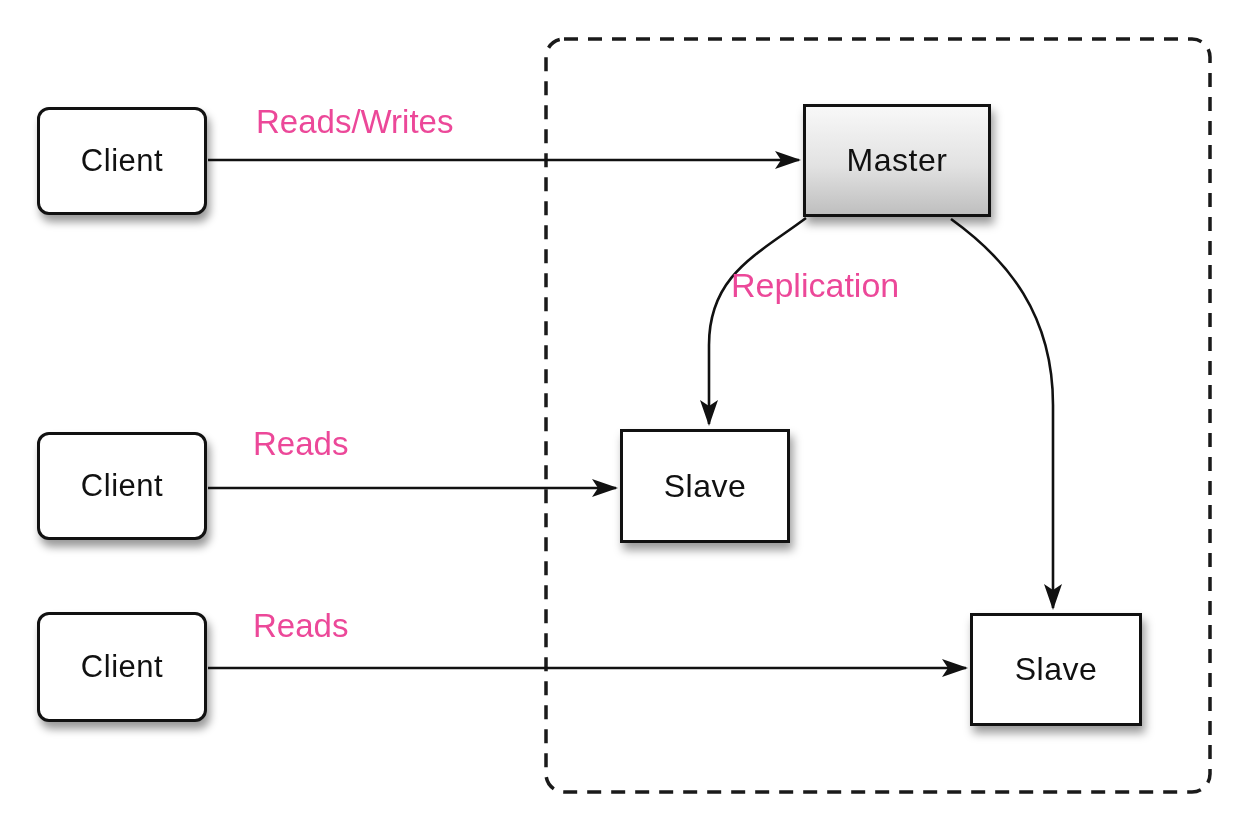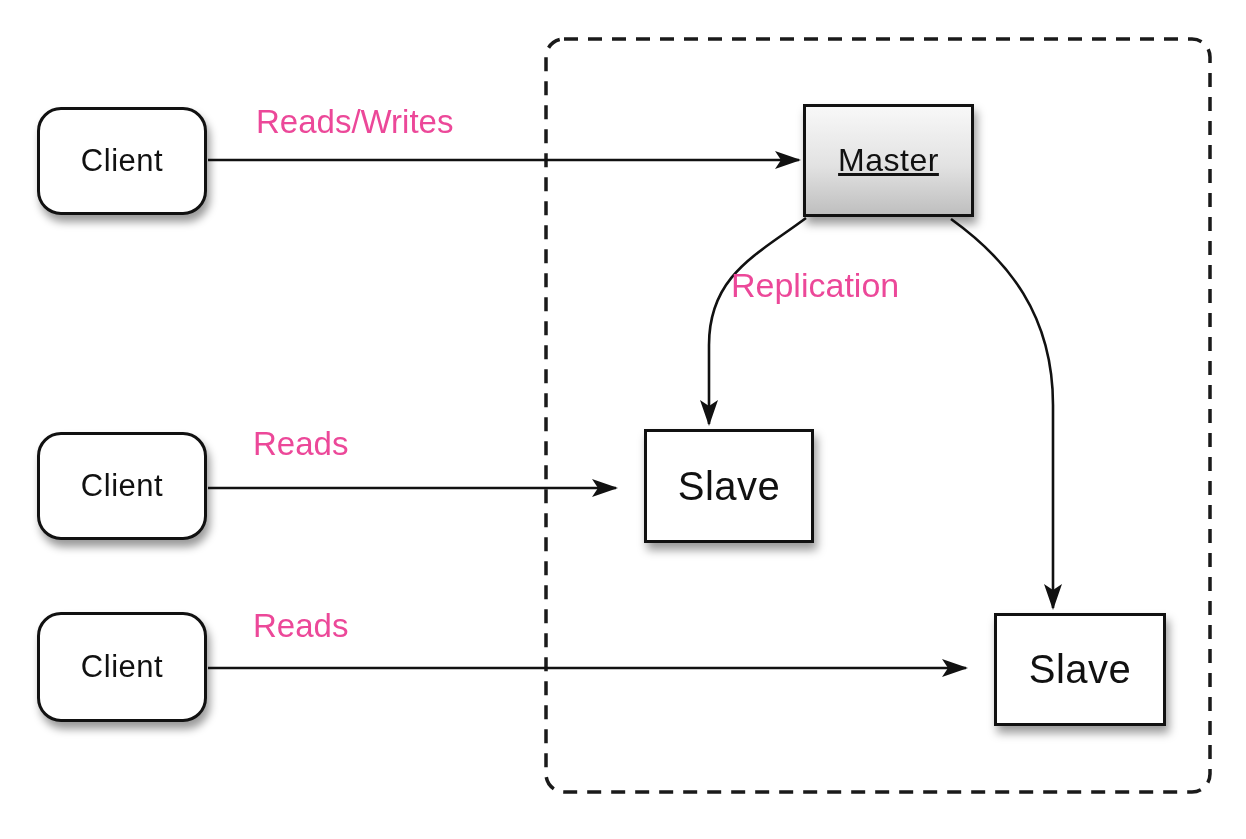--- a/index.html
+++ b/index.html
@@ -28,29 +28,28 @@
     justify-content: center;
     box-sizing: border-box;
     border: 3px solid #111111;
     background: #ffffff;
     color: #111111;
     font-size: 31px;
     letter-spacing: 0.5px;
     box-shadow: 3px 7px 9px rgba(0,0,0,0.40);
   }
   .node.client {
-    border-radius: 24px;
+    border-radius: 12px;
   }
   .node.master {
     background: linear-gradient(180deg, #f8f8f8 0%, #e2e2e2 55%, #bfbfbf 100%);
     font-size: 32px;
   }
   .node.slave {
-    font-size: 40px;
-    margin-left: 24px;
+    font-size: 32px;
   }
   .edge-label {
     position: absolute;
     color: #ec4899;
     font-size: 33px;
     white-space: nowrap;
   }
 </style>
 </head>
 <body>
@@ -82,21 +81,21 @@
   </div>
 
   <div class="node client" style="left:37px; top:432px; width:170px; height:108px;">
     <span>Client</span>
   </div>
 
   <div class="node client" style="left:37px; top:612px; width:170px; height:110px;">
     <span>Client</span>
   </div>
 
-  <div class="node master" style="left:803px; top:104px; width:171px; height:113px;text-decoration:underline;">
+  <div class="node master" style="left:803px; top:104px; width:188px; height:113px;">
     <span>Master</span>
   </div>
 
   <div class="node slave" style="left:620px; top:429px; width:170px; height:114px;">
     <span>Slave</span>
   </div>
 
   <div class="node slave" style="left:970px; top:613px; width:172px; height:113px;">
     <span>Slave</span>
   </div>

